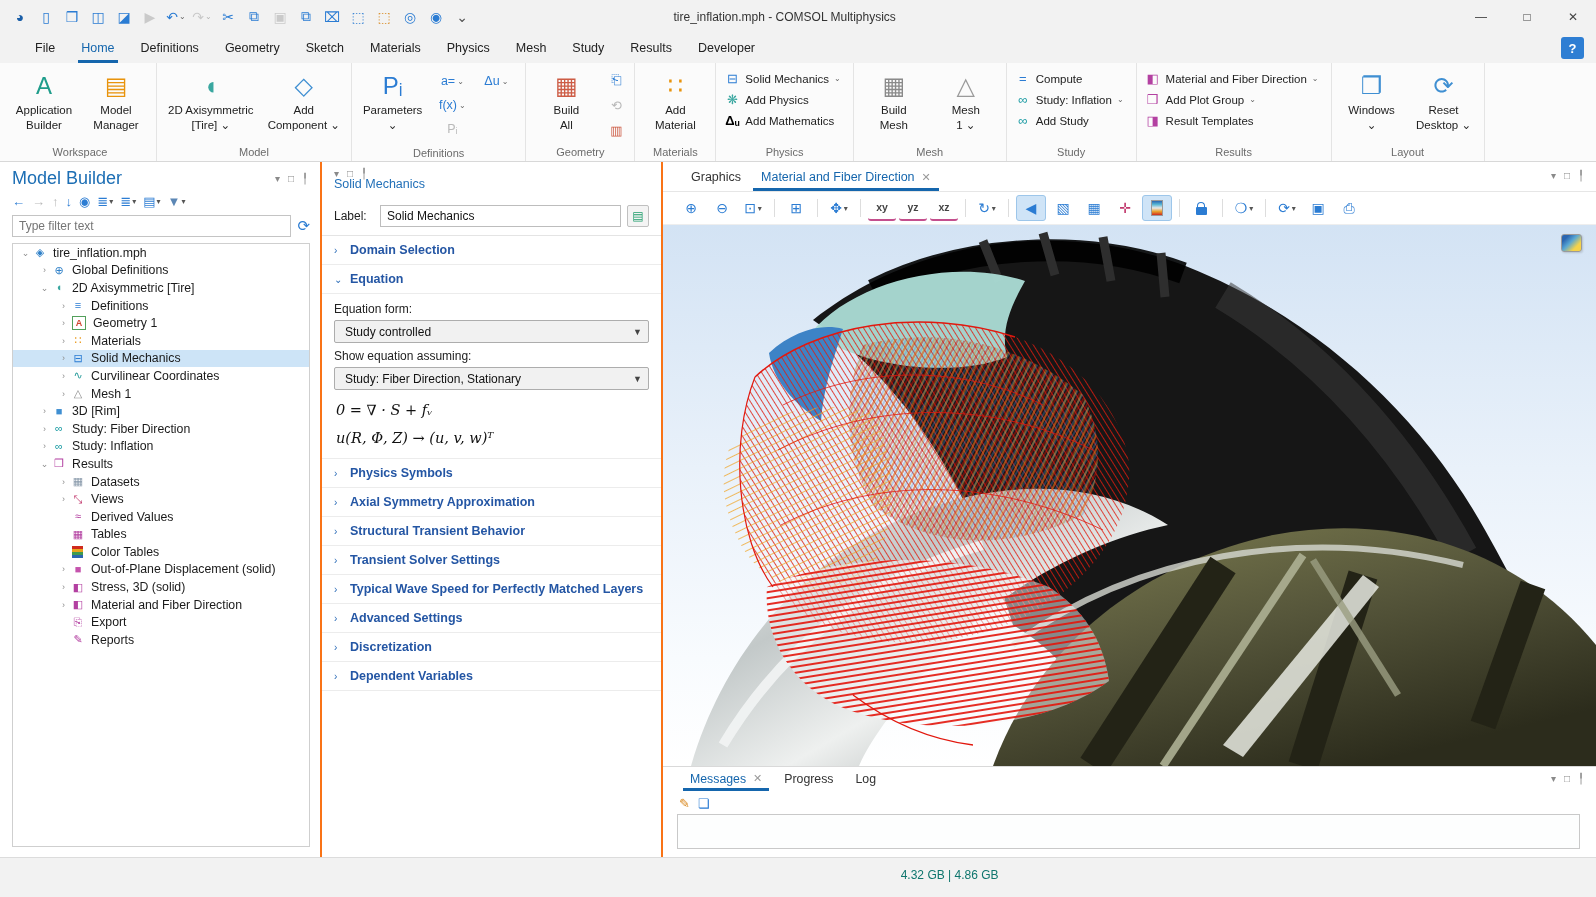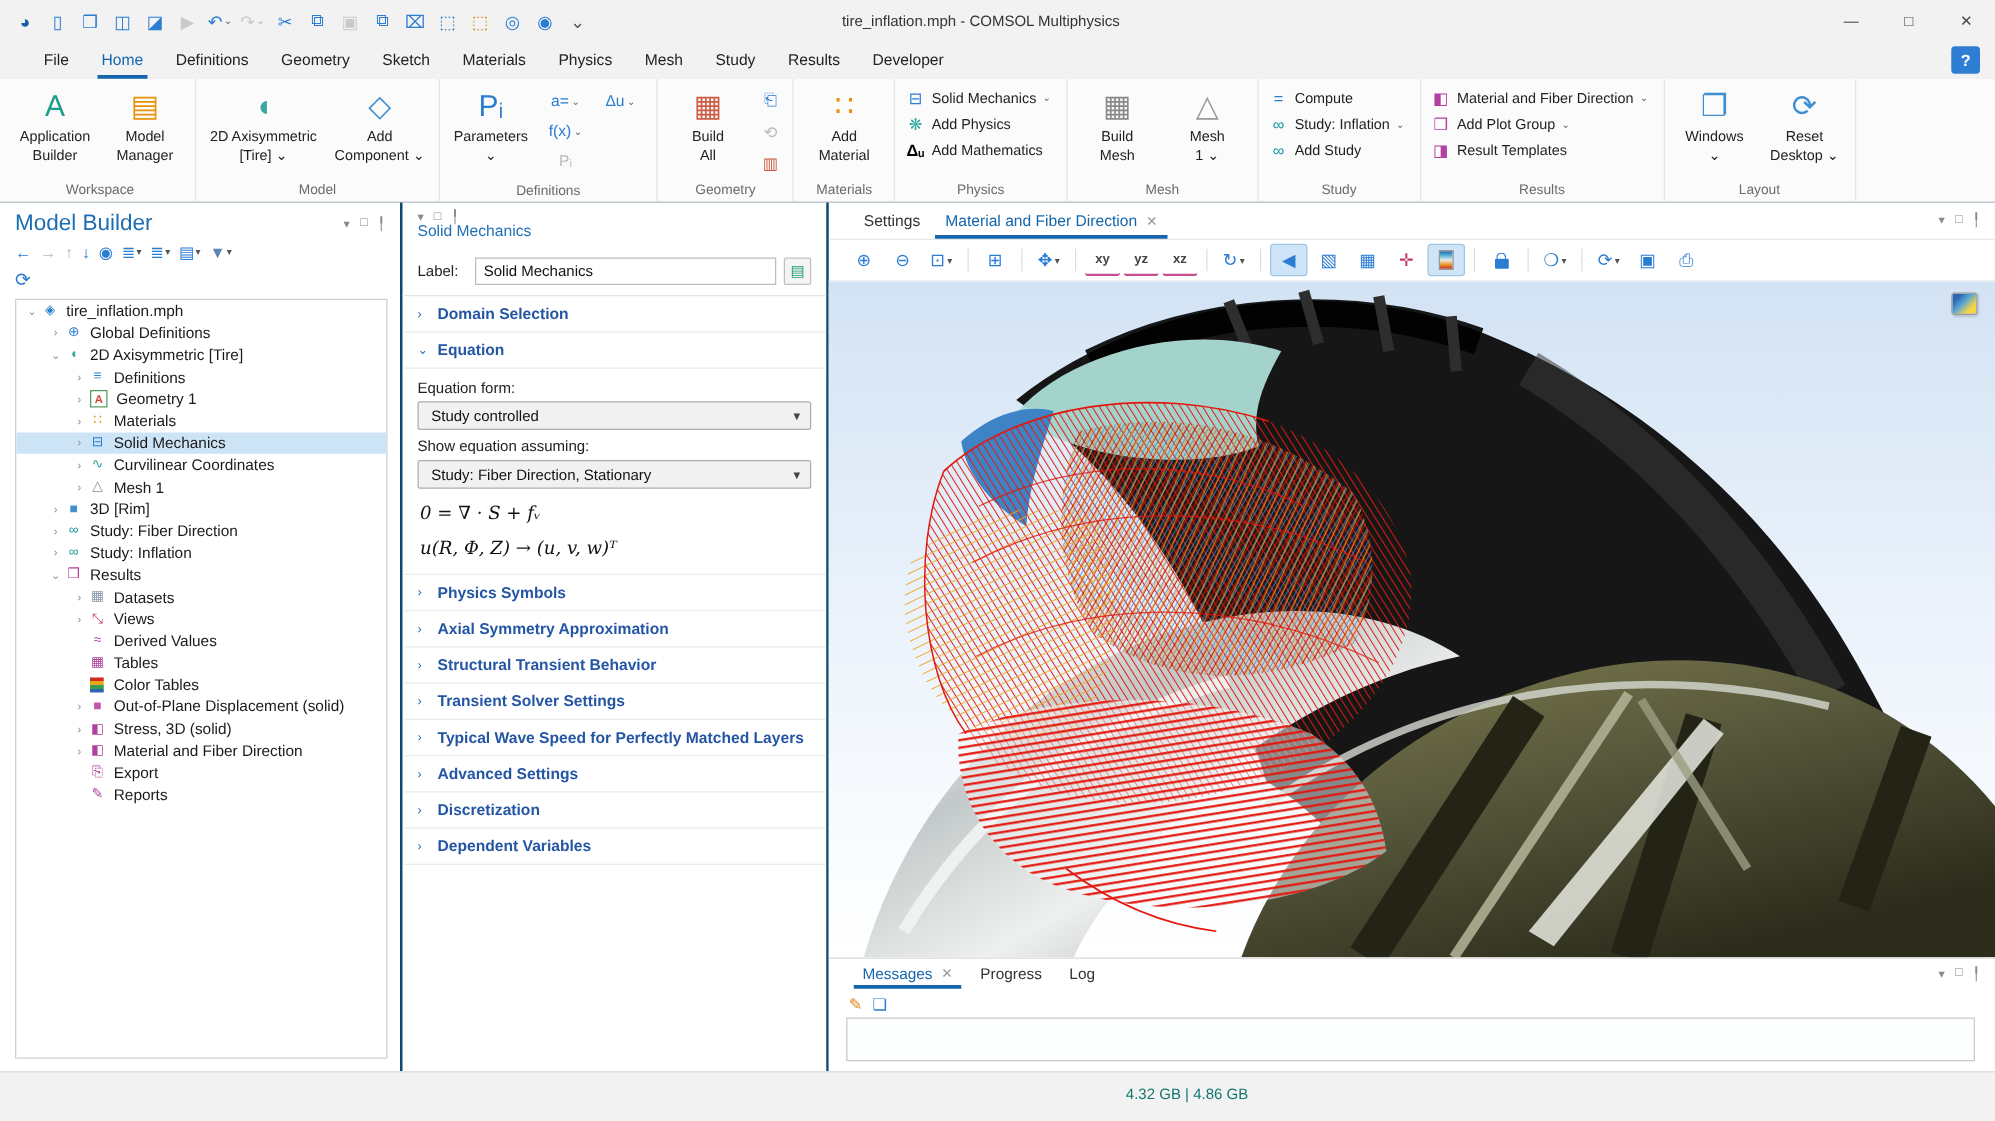--- a/index.html
+++ b/index.html
@@ -37,21 +37,21 @@
   .rrow{display:flex;align-items:center;gap:5px;padding:2px 6px 2px 2px;border-radius:3px;font-size:11.5px;color:#222;white-space:nowrap;}
   .rrow .ric{width:16px;font-size:13px;text-align:center;}
   .rsmalls{display:flex;flex-direction:column;flex-wrap:wrap;height:76px;width:88px;padding-top:2px;}
   .rsm{width:42px;height:24px;display:flex;align-items:center;justify-content:center;gap:2px;
        font-size:12.5px;color:#2b7cd3;border-radius:3px;}
   .rsm.dim{color:#b9b9b9;}
   .rsm .dd{font-size:8px;color:#666;}
   .ricons{display:flex;flex-direction:column;gap:3px;padding-top:2px;}
   .rico{width:24px;height:22px;display:flex;align-items:center;justify-content:center;font-size:13px;border-radius:3px;}
   
-  .main{display:flex;height:695px;background:#0c4a6e;gap:2px;}
+  .main{display:flex;height:695px;background:#f97316;gap:2px;}
   .panel{background:#fff;display:flex;flex-direction:column;min-width:0;}
   .mb{width:320px;}
   .st{width:339px;}
   .right{flex:1;display:flex;flex-direction:column;background:#fff;}
   .phead{display:flex;align-items:center;padding:6px 8px 0 12px;}
   .ptitle{font-size:18px;color:#1c6eb4;flex:1;}
   .pctrl{display:flex;gap:8px;color:#8a8a8a;font-size:10px;padding-right:4px;}
   .pctrl span{cursor:default;}
   .psub{padding:0 12px;color:#2270b8;font-size:12.5px;margin-top:-2px;}
   
@@ -391,20 +391,21 @@
           <span class="mbt">
             <span style="color: rgb(43, 124, 211);">▤</span>
             <span class="dd">▾</span>
           </span>
           <span class="mbt">
             <span style="color: rgb(92, 135, 181);">▼</span>
             <span class="dd">▾</span>
           </span>
         </div>
       <div class="filterrow">
+        <input class="filter" placeholder="Type filter text" style="">
         <span class="refresh">⟳</span>
       </div>
       <div class="treebox" id="tree">
           <div class="trow" style="padding-left: 6px;">
             <span class="texp">⌄</span>
             <span class="tico" style="color: rgb(47, 128, 200);">◈</span>
             <span class="tlabel">tire_inflation.mph</span>
           </div>
           <div class="trow" style="padding-left: 25px;">
             <span class="texp">›</span>
@@ -608,21 +609,21 @@
               <span class="slabel">Dependent Variables</span>
             </div>
           </div>
         </div>
     </section>
 
     <section class="right">
       <div class="gtabs">
         <div id="gtabs" style="display:flex">
             <div class="gtab">
-              <span>Settings</span>
+              <span>Graphics</span>
             </div>
             <div class="gtab active">
               <span>Material and Fiber Direction</span>
               <span class="x">✕</span>
             </div>
           </div>
         <div class="pctrl">
             <span>▾</span>
             <span>□</span>
             <span>╿</span>

